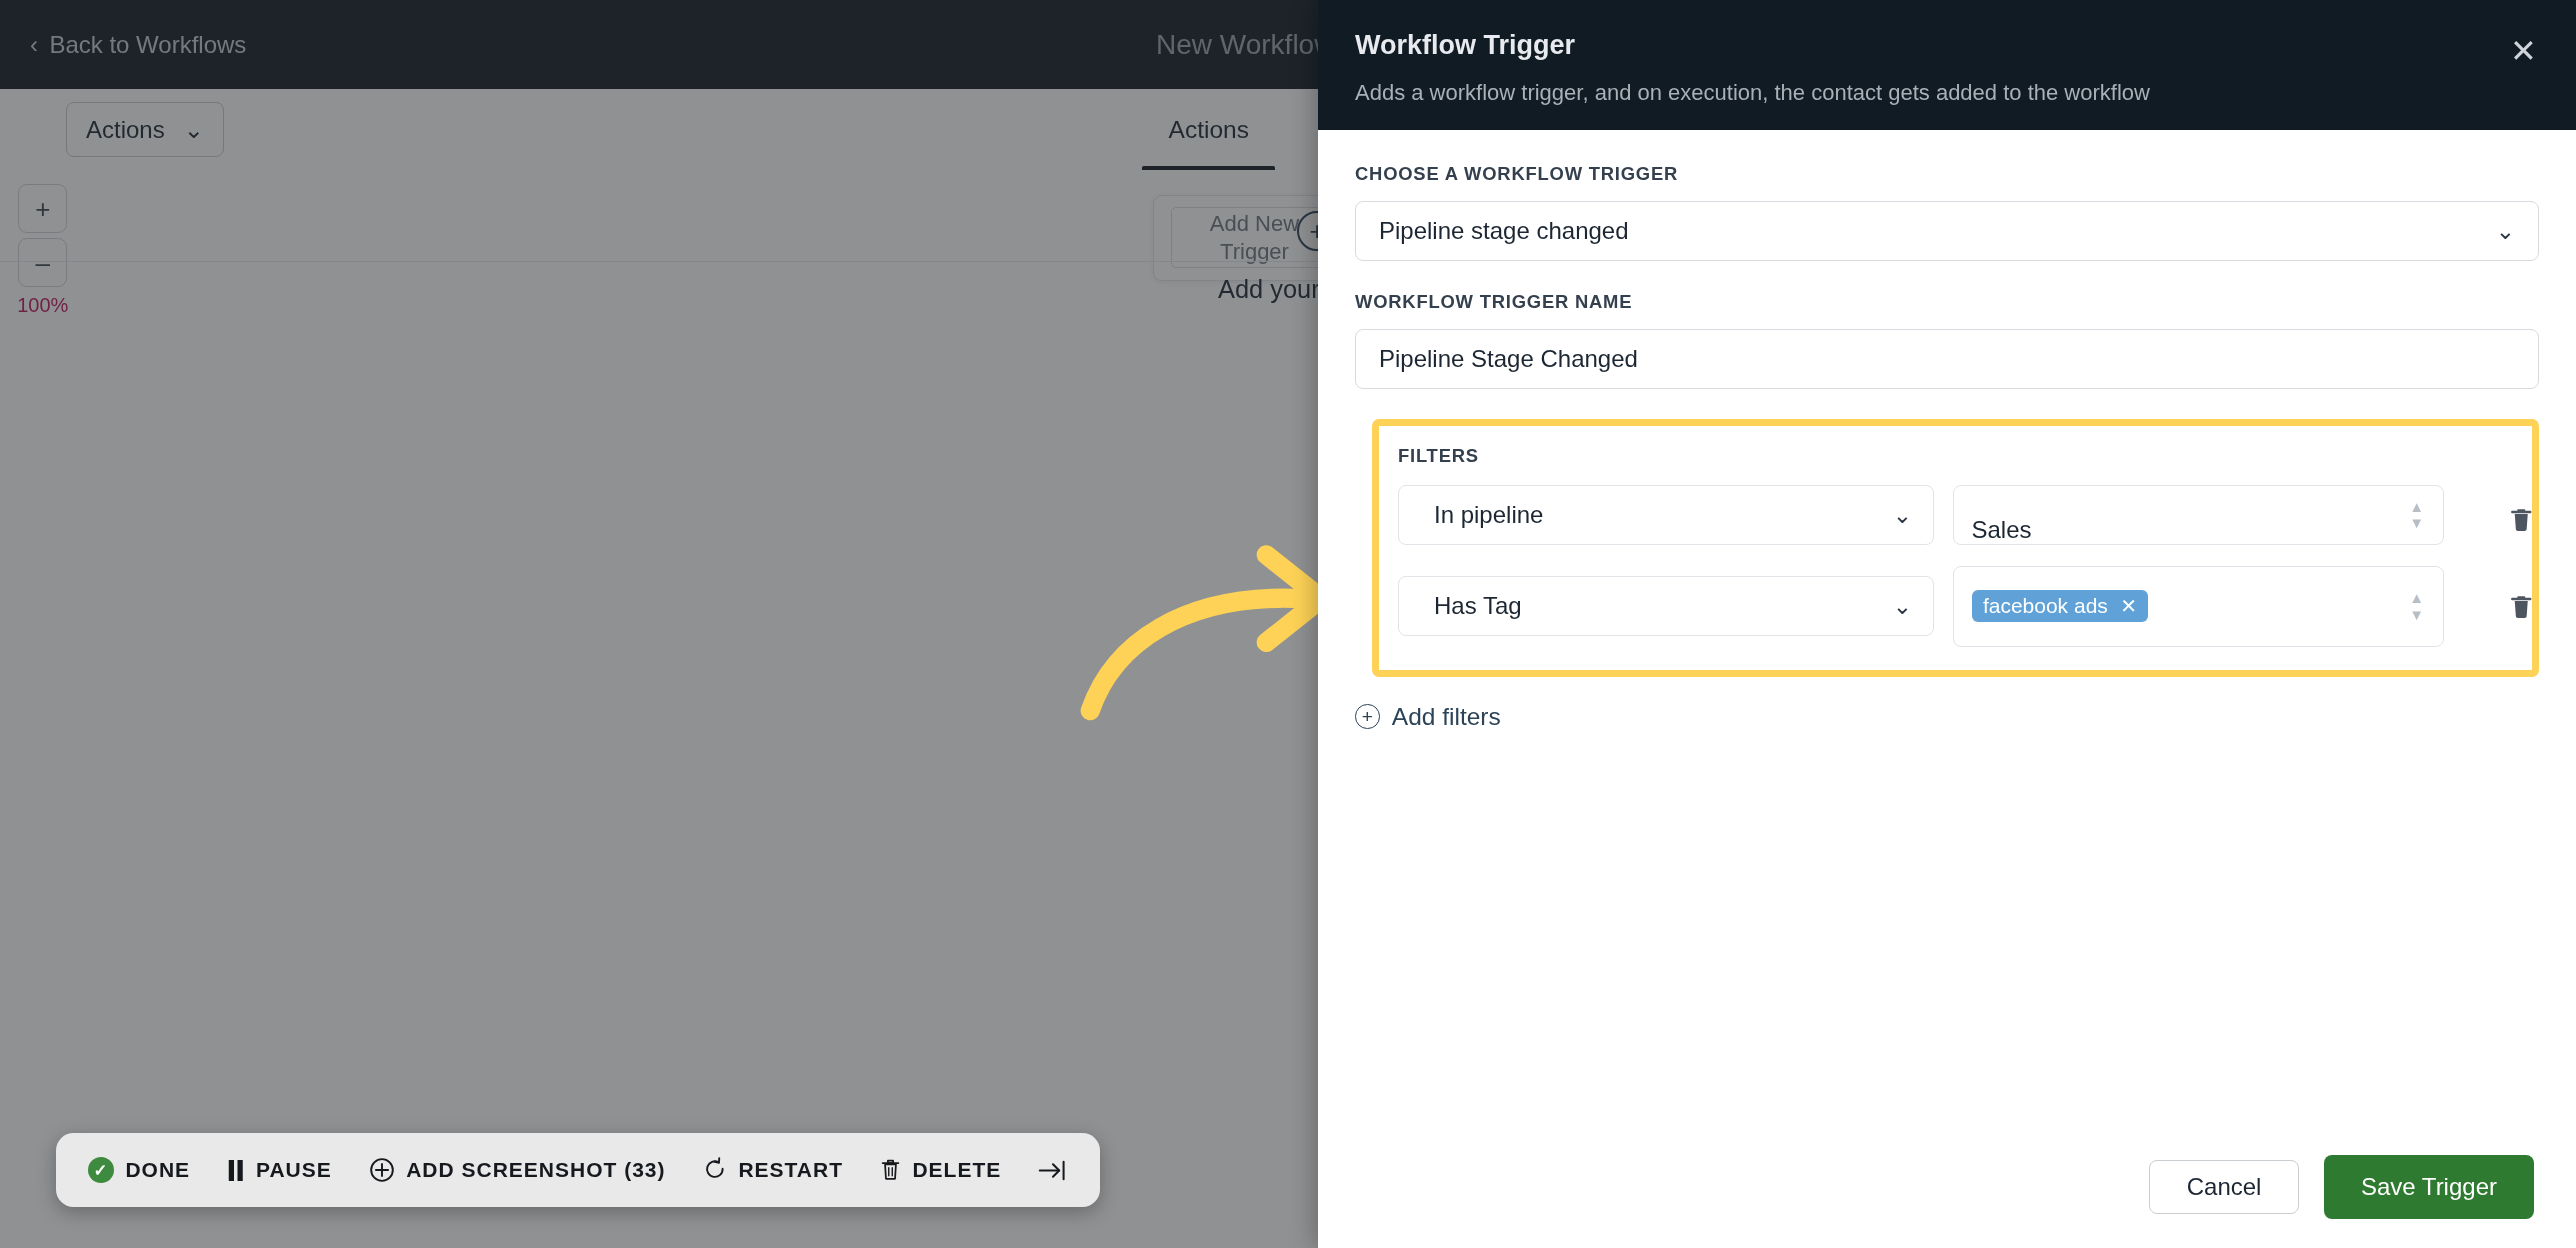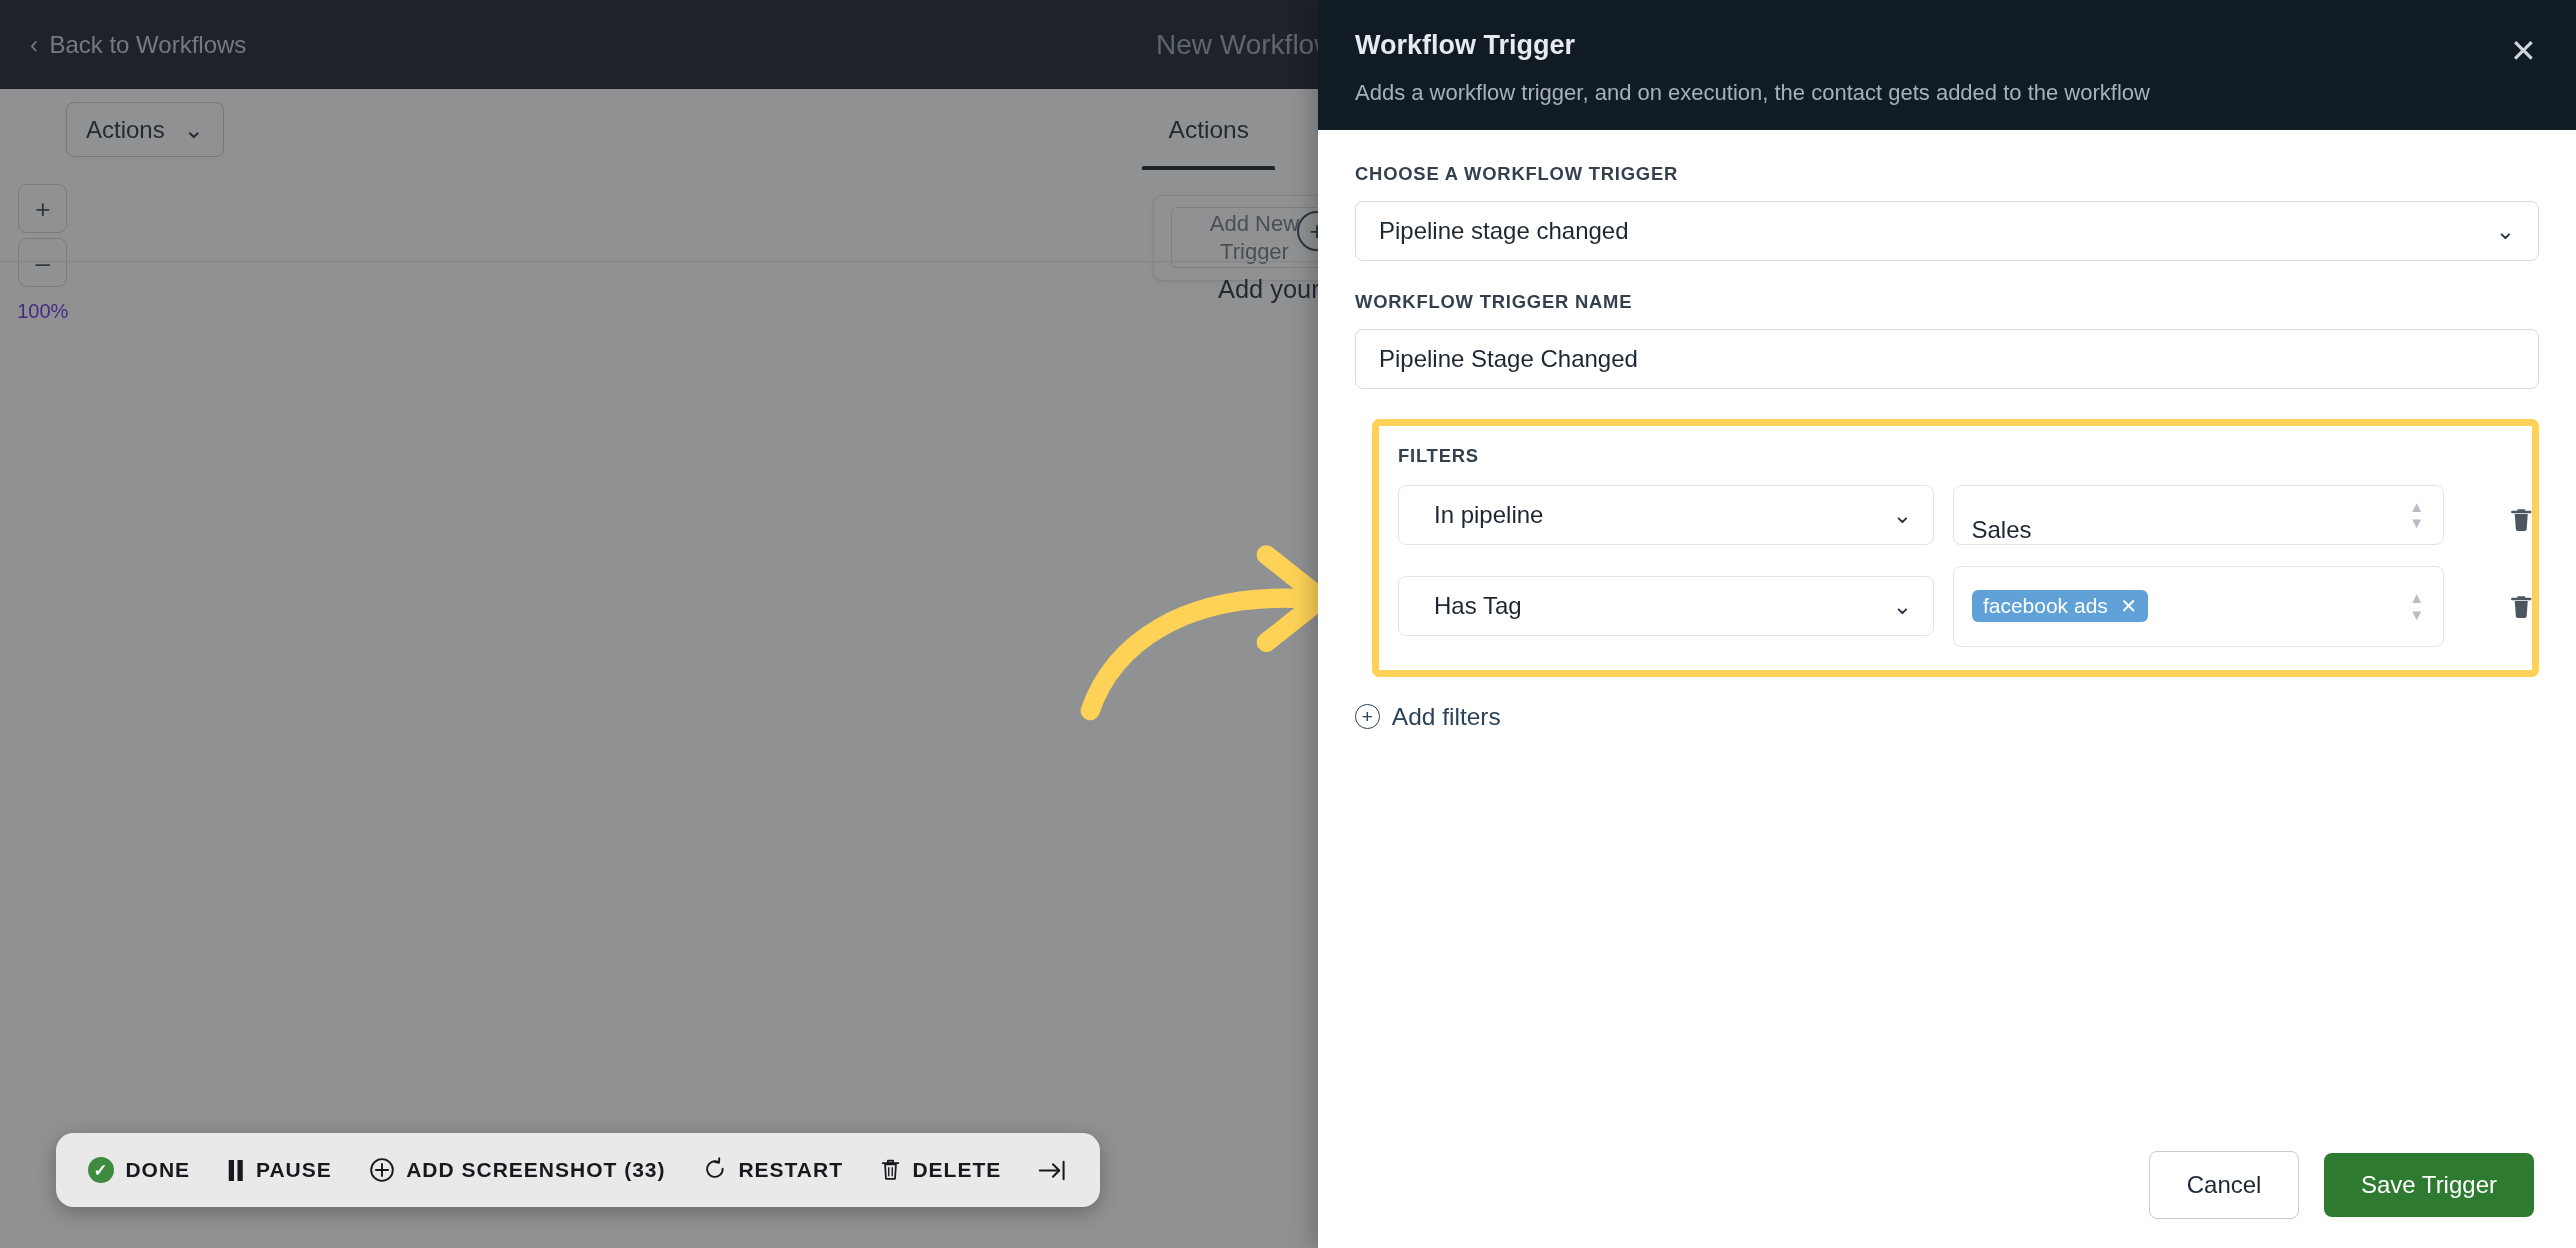--- a/index.html
+++ b/index.html
@@ -62,21 +62,21 @@
     position: absolute; left: 0; top: 170px; right: 0; bottom: 0;
     background: #ffffff;
   }
   .zoom-ctrl { position: absolute; left: 12.3px; top: 14px; width: 61px; text-align: center; }
   .zoom-btn {
     width: 49px; height: 49px; margin: 0 auto 5.3px;
     border: 0.9px solid #cfd4d9; border-radius: 8.8px; background: #fff;
     display: flex; align-items: center; justify-content: center;
     font-size: 26px; color: #3b444d; line-height: 1;
   }
-  .zoom-pct { font-size: 20px; color: #6d28d9; margin-top: 13px; }
+  .zoom-pct { font-size: 20px; color: #be185d; margin-top: 7px; }
 
   .trigger-card {
     position: absolute; left: 1153px; top: 24.5px;
     width: 203px; height: 86px;
     border: 0.9px solid #e2e5e8; border-radius: 8.8px; background: #fff;
     box-shadow: 0 1.8px 6.1px rgba(0,0,0,.07);
     display: flex; align-items: center; justify-content: center;
   }
   .trigger-card-inner {
     width: 167px; height: 61px;
@@ -194,21 +194,21 @@
     width: 24.5px; height: 24.5px; border: 1.8px solid #2b4257; border-radius: 50%;
     display: flex; align-items: center; justify-content: center;
     font-size: 19px; line-height: 1;
   }
 
   .panel-foot {
     padding: 0 42px 30px 42px; display: flex; justify-content: flex-end;
     align-items: center; gap: 24.5px;
   }
   .btn-cancel {
-    height: 68px; padding: 0 37px; border: 0.9px solid #c8cdd2; border-radius: 8px;
+    height: 54px; padding: 0 37px; border: 0.9px solid #c8cdd2; border-radius: 8px;
     background: #fff; font-size: 24px; color: #1d2733;
     display: flex; align-items: center; justify-content: center;
   }
   .btn-save {
     height: 64px; padding: 0 37px; border: none; border-radius: 8px;
     background: #2f7a31; color: #fff; font-size: 24px;
     display: flex; align-items: center; justify-content: center;
   }
 
   

